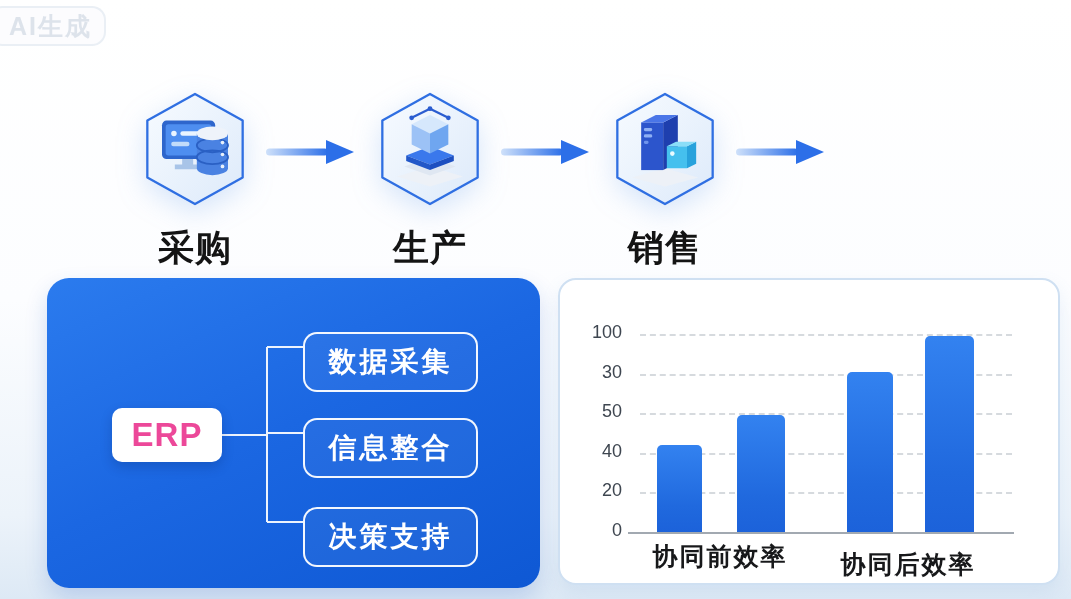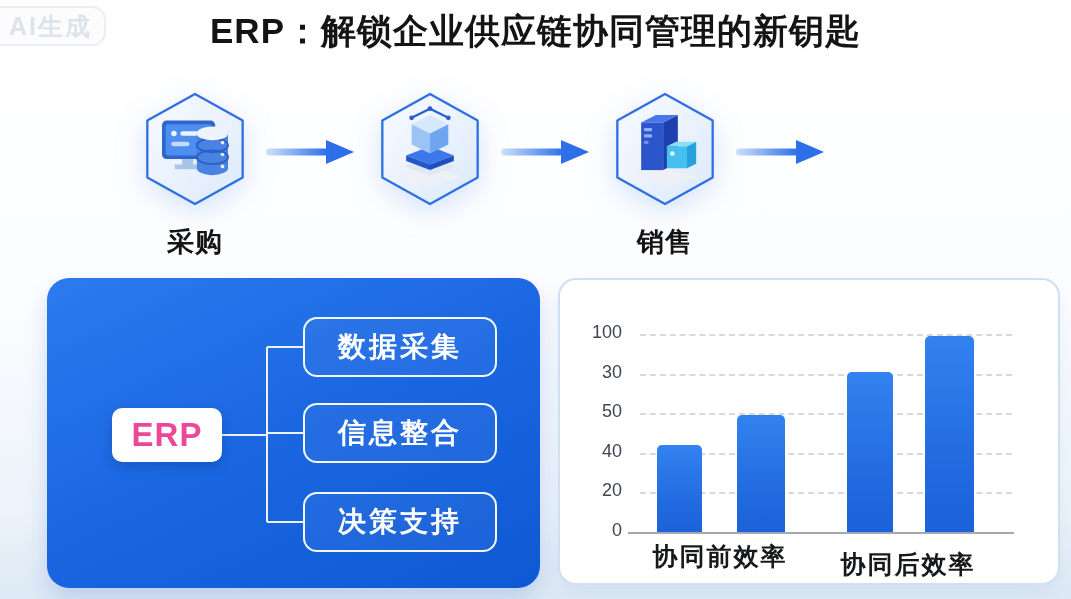--- a/index.html
+++ b/index.html
@@ -17,40 +17,40 @@
     color:#dde3eb;font-size:25px;font-weight:700;letter-spacing:2px;
   }
   
   .title{
     position:absolute;left:0;top:8px;width:100%;margin:0;text-align:center;
     font-size:35px;font-weight:700;color:#141414;letter-spacing:1px;
   }
   
   .step{position:absolute;top:86px;width:120px;text-align:center;}
   .step svg.hex{display:block;margin:0 auto;filter:drop-shadow(0 8px 14px rgba(90,150,230,.25));}
-  .step-label{margin-top:12px;font-size:27px;font-weight:700;color:#141414;letter-spacing:1px;}
+  .step-label{margin-top:12px;font-size:36px;font-weight:700;color:#141414;letter-spacing:1px;}
   .arrow{position:absolute;top:139px;}
   
   .erp-panel{
     position:absolute;left:47px;top:278px;width:493px;height:310px;border-radius:22px;
     background:linear-gradient(155deg,#2b7bee 0%,#1b67e2 48%,#0e58d4 100%);
     box-shadow:0 10px 22px rgba(20,80,190,.18);
   }
   .connectors{position:absolute;left:0;top:0;}
   .erp-root{
     position:absolute;left:65px;top:130px;width:110px;height:54px;border-radius:10px;
     background:#ffffff;display:flex;align-items:center;justify-content:center;
     font-size:33px;font-weight:700;color:#ec4899;letter-spacing:1px;
     box-shadow:0 5px 12px rgba(0,30,90,.22);
   }
   .branch{
-    position:absolute;left:256px;width:194px;height:60px;border-radius:14px;
+    position:absolute;left:256px;width:175px;height:60px;border-radius:14px;
     border:2px solid rgba(255,255,255,.95);background:rgba(255,255,255,.05);
     display:flex;align-items:center;justify-content:center;box-sizing:border-box;
-    font-size:28px;font-weight:700;color:#ffffff;letter-spacing:3px;
+    font-size:28px;font-weight:700;color:#ffffff;letter-spacing:3px;margin-top:15px;
   }
   .b1{top:39px;} .b2{top:125px;} .b3{top:214px;}
   
   .chart-card{
     position:absolute;left:558px;top:278px;width:502px;height:307px;border-radius:18px;
     background:#ffffff;border:2px solid #cfe0f2;box-sizing:border-box;
     box-shadow:0 8px 18px rgba(120,160,210,.14);
   }
   .gridline{position:absolute;left:80px;width:372px;height:0;border-top:2px dashed #c9ced4;opacity:.75;}
   .axisline{position:absolute;left:68px;width:386px;height:0;border-top:2px solid #a2a9b1;}
@@ -64,21 +64,20 @@
 </style>
 </head>
 <body>
 
 <div class="stage">
 
   <div class="watermark">
     <span>AI生成</span>
   </div>
 
-  <h1 class="title">ERP：解锁企业供应链协同管理的新钥匙</h1>
 
   <div class="step" style="left:135px">
     <svg class="hex" width="110" height="126" viewBox="0 0 120 130">
       <defs>
         <linearGradient id="hexa" x1="0" y1="0" x2="1" y2="1">
           <stop offset="0" stop-color="#f7fbff"></stop>
             <stop offset="1" stop-color="#ddeafa"></stop>
         </linearGradient>
       </defs>
       <polygon points="60,5 112,34 112,96 60,125 8,96 8,34" fill="url(#hexa)" stroke="#2f6fe2" stroke-width="2.5" stroke-linejoin="round"></polygon>
@@ -131,20 +130,21 @@
         <path d="M86 72 L60 82 L60 88 L86 78 Z" fill="#1d4fc0"></path>
         <path d="M60 28 L80 38 L60 48 L40 38 Z" fill="#d6e8fc"></path>
         <path d="M40 38 L60 48 L60 70 L40 60 Z" fill="#9cc2f6"></path>
         <path d="M80 38 L60 48 L60 70 L80 60 Z" fill="#6fa6f0"></path>
         <path d="M40 31 L60 21 L80 31" fill="none" stroke="#2b5dd0" stroke-width="2.5" stroke-linecap="round"></path>
         <circle cx="40" cy="31" r="2.6" fill="#2b5dd0"></circle>
         <circle cx="80" cy="31" r="2.6" fill="#2b5dd0"></circle>
         <circle cx="60" cy="21" r="2.6" fill="#2b5dd0"></circle>
       </g>
     </svg>
+    <div class="step-label">生产</div>
   </div>
 
   <svg class="arrow" style="left:501px" width="88" height="26" viewBox="0 0 88 26">
     <defs>
         <linearGradient id="arr2" x1="0" y1="0" x2="1" y2="0">
           <stop offset="0" stop-color="#cfe1fa"></stop>
           <stop offset="1" stop-color="#2c6fe8"></stop>
         </linearGradient>
       </defs>
     <rect x="0" y="9.5" width="62" height="7" rx="3.5" fill="url(#arr2)"></rect>

